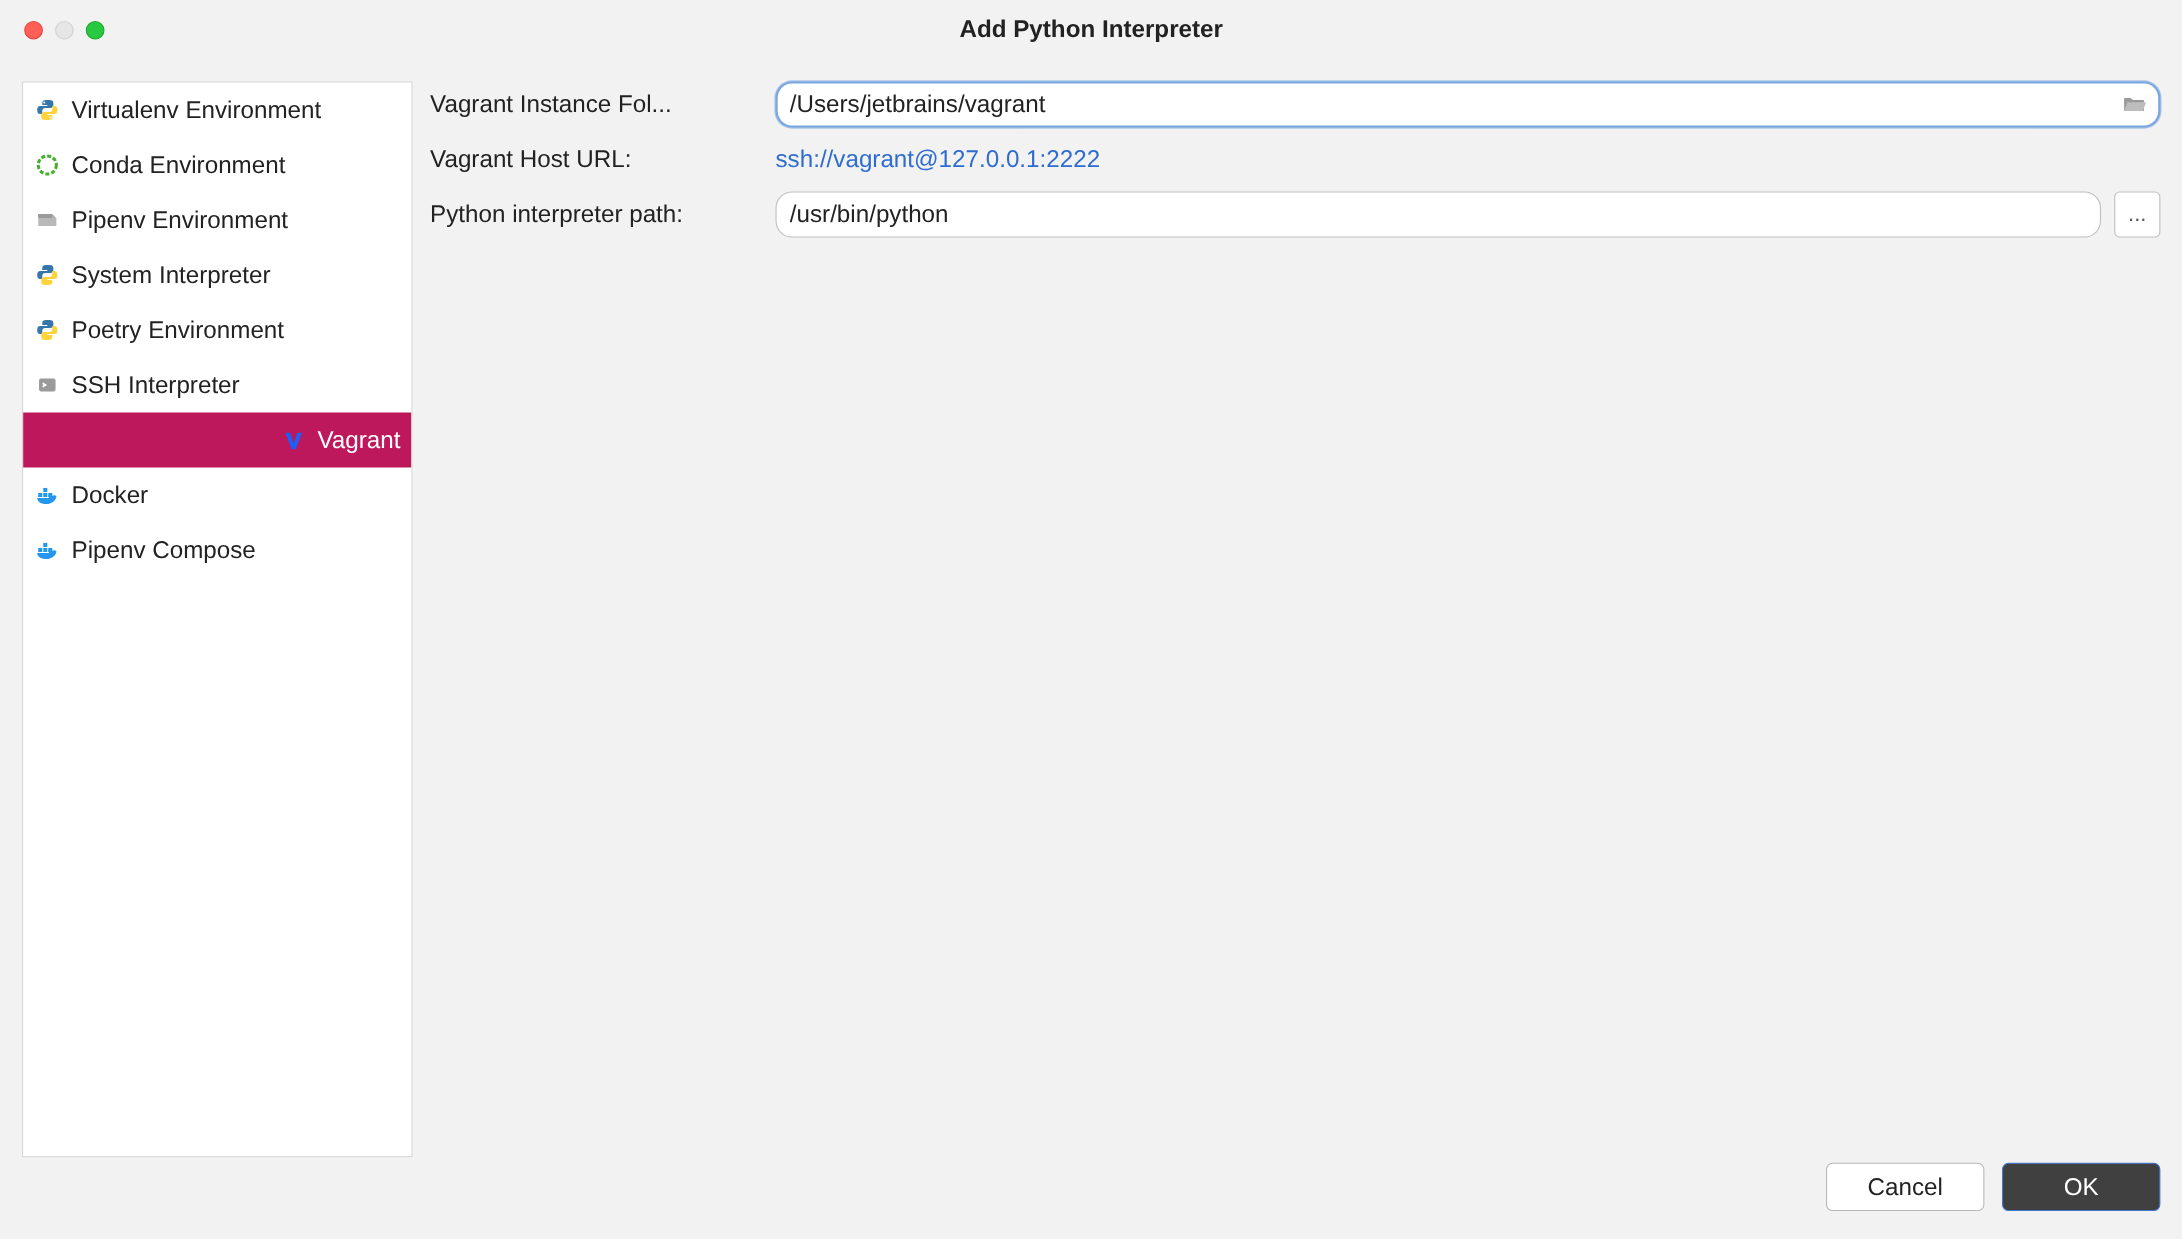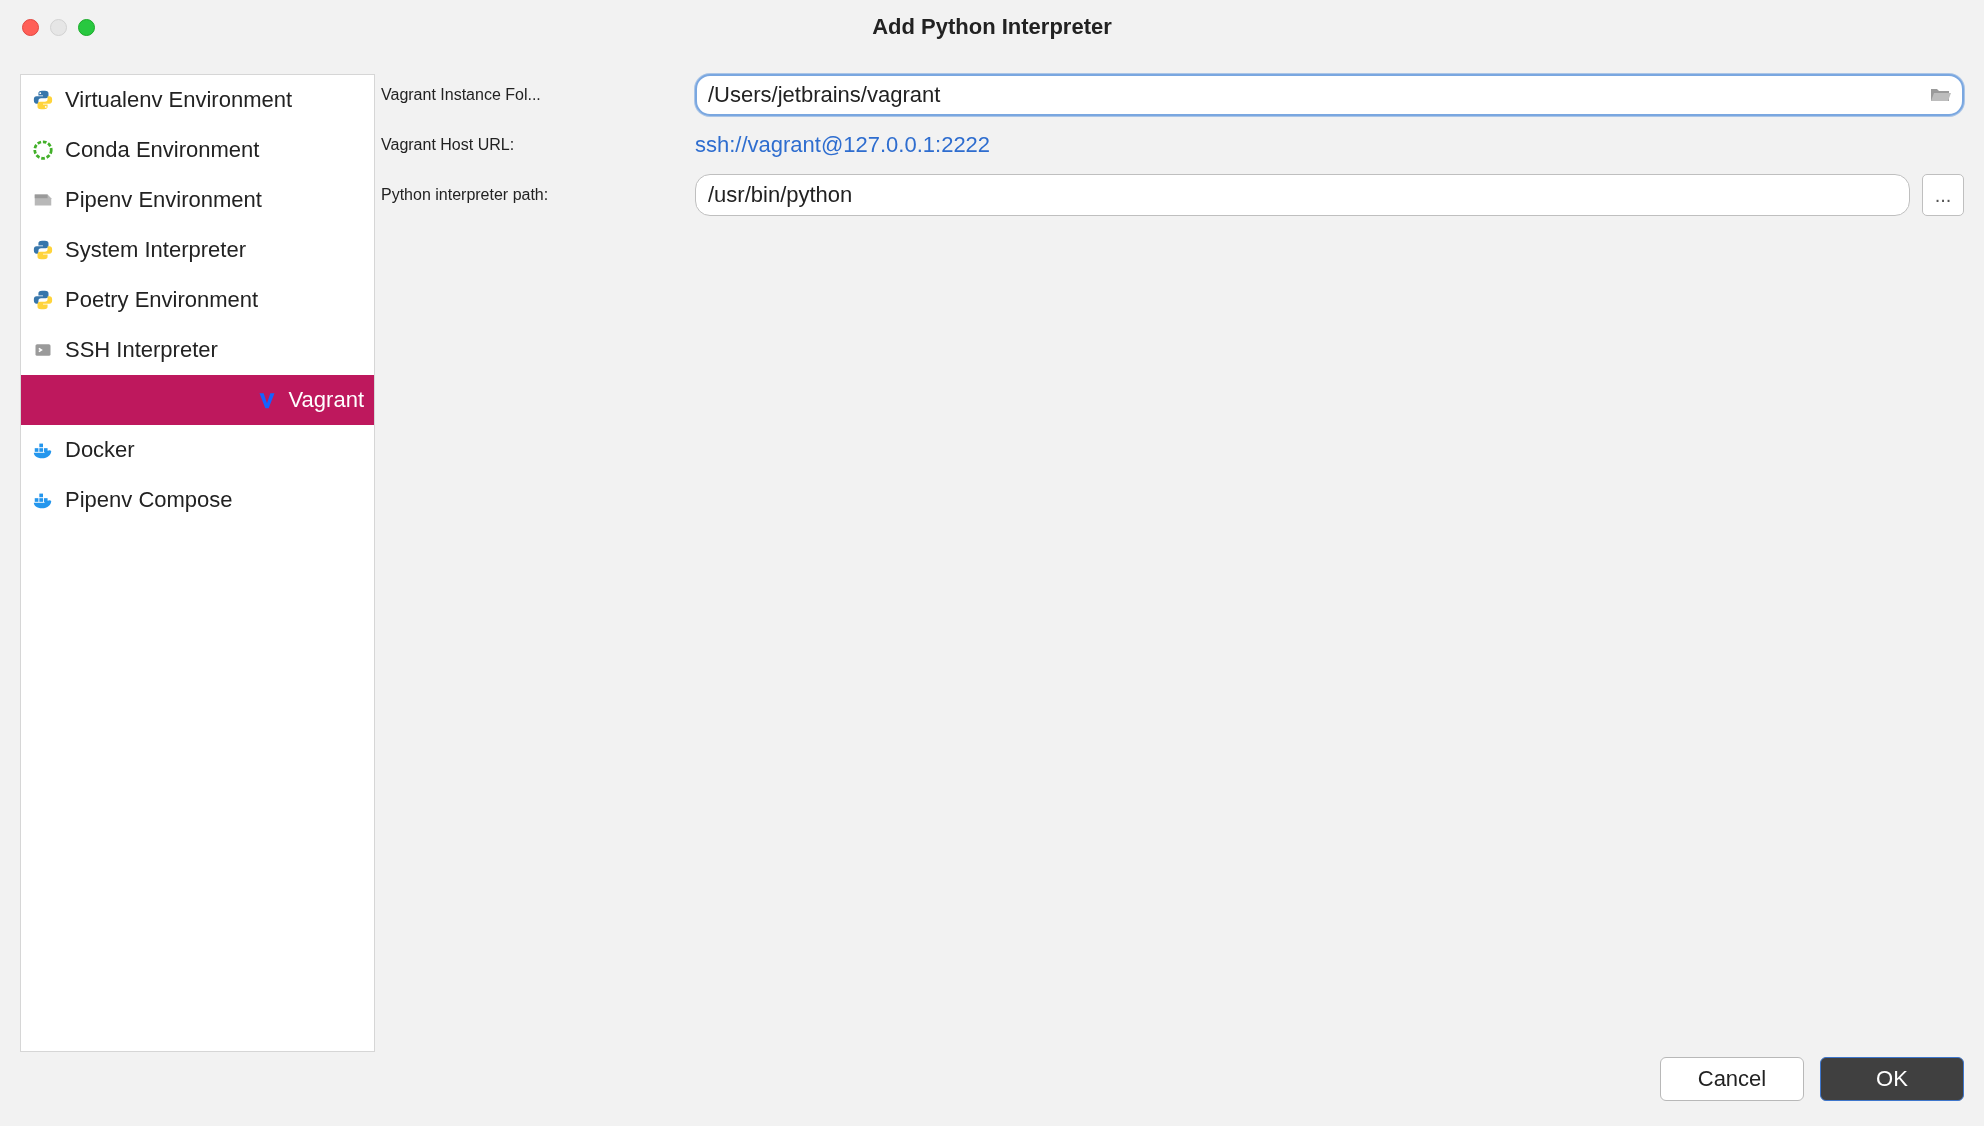--- a/index.html
+++ b/index.html
@@ -46,20 +46,21 @@
     text-align: center;
     font-size: 22px;
     font-weight: 600;
     color: #222;
     pointer-events: none;
   }
   .body-area {
     flex: 1;
     display: flex;
     padding: 20px 20px 0 20px;
+    gap: 10px;
     min-height: 0;
   }
   .sidebar {
     width: 355px;
     background: #ffffff;
     border: 1px solid #d6d6d6;
     overflow: auto;
     flex-shrink: 0;
   }
   .sidebar-item {
@@ -89,21 +90,21 @@
     flex: 1;
     padding-left: 6px;
   }
   .form-row {
     display: flex;
     align-items: center;
     margin-bottom: 16px;
   }
   .form-label {
     width: 314px;
-    font-size: 16px;
+    font-size: 22px;
     color: #222;
     white-space: nowrap;
     overflow: hidden;
     text-overflow: ellipsis;
     padding-right: 10px;
   }
   .form-field {
     flex: 1;
     display: flex;
     align-items: center;

